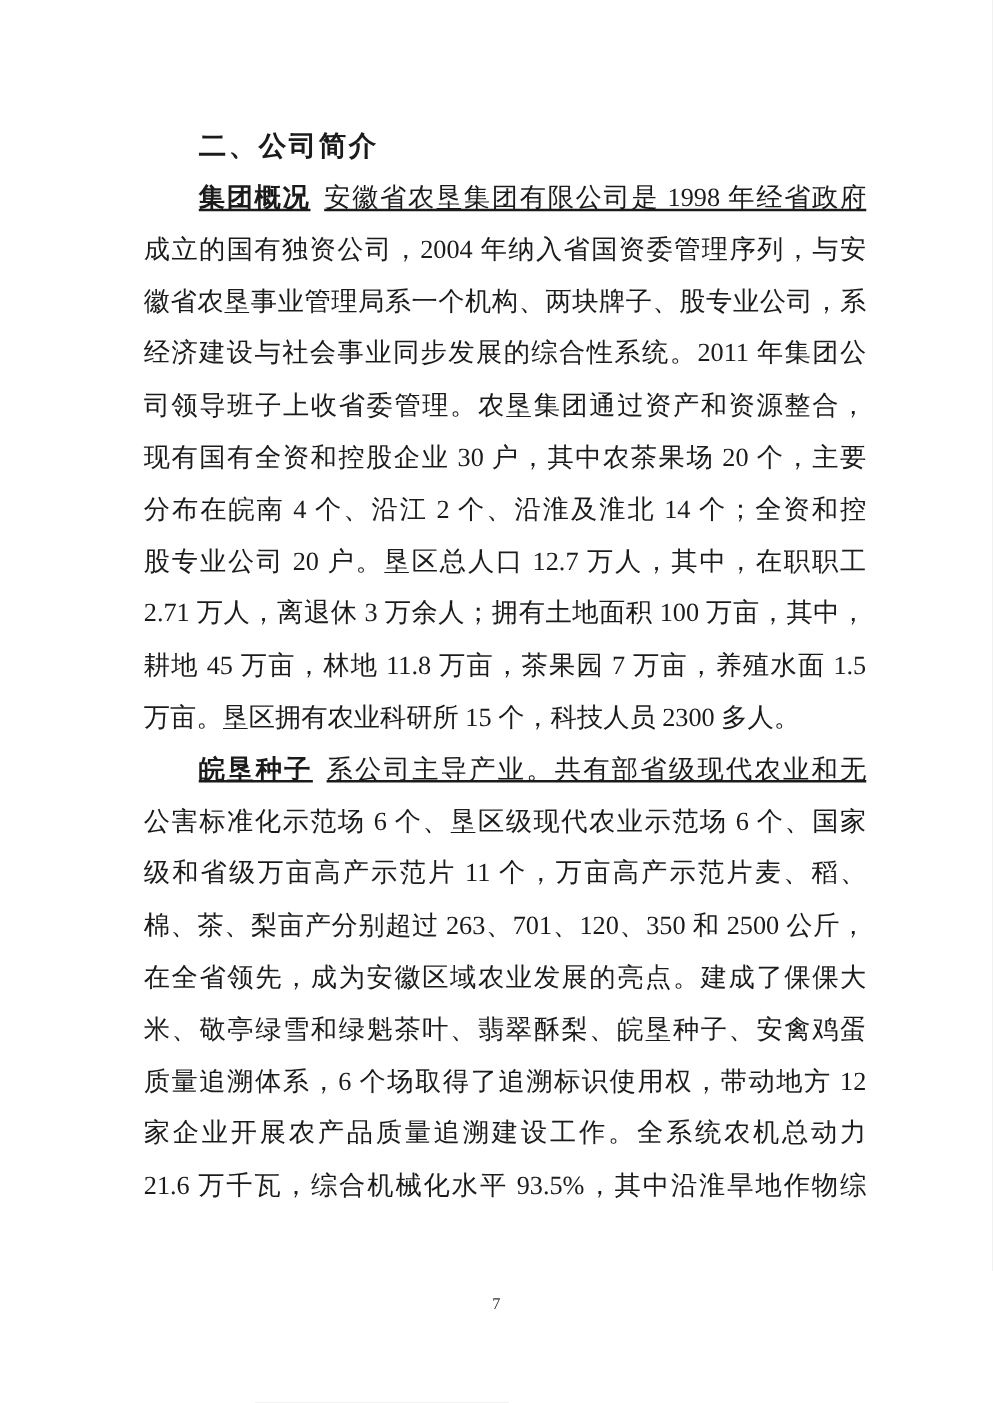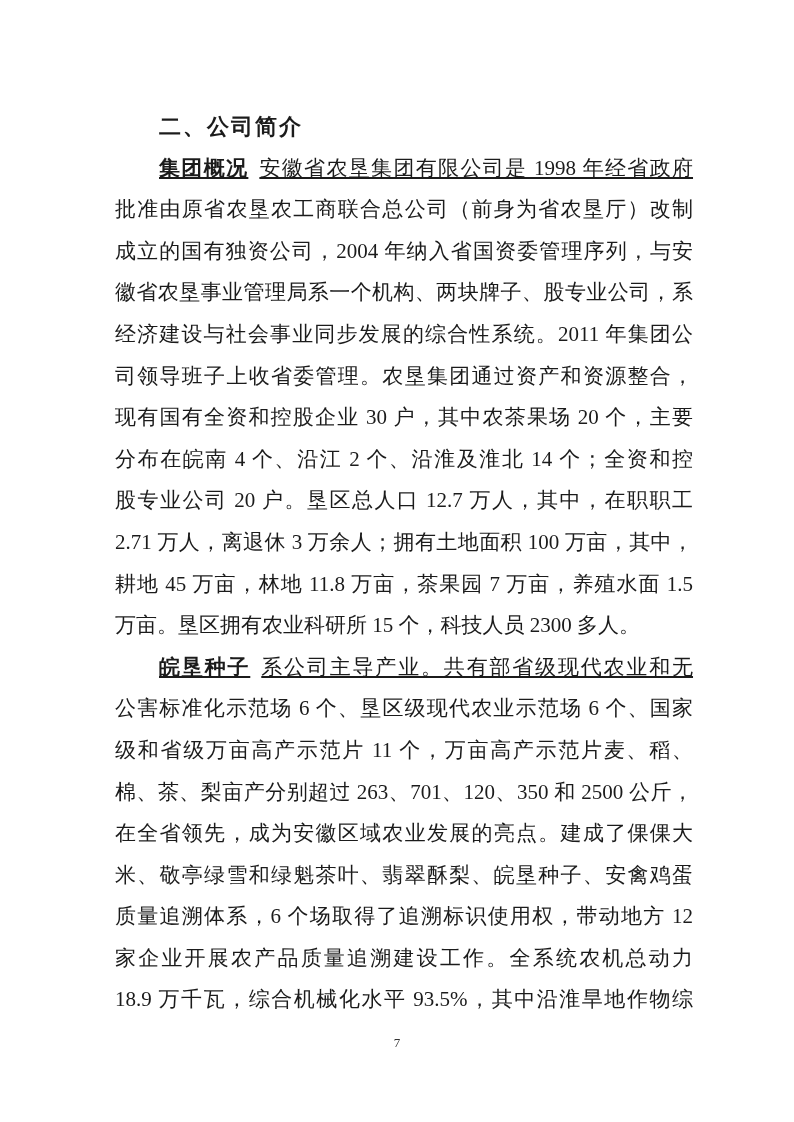--- a/index.html
+++ b/index.html
@@ -7,21 +7,21 @@
     position:relative;
     width:794px; height:1122px;
     margin:0 auto;
     background:#ffffff;
     font-family:"Liberation Serif","DejaVu Serif",serif;
     color:#1b1b1b;
     overflow:hidden;
   }
   .content {
     position:absolute;
-    left:115px; top:106px;
+    left:115px; top:96px;
     width:578px;
   }
   .line {
     height:41.6px;
     line-height:41.6px;
     font-size:21px;
     text-align:justify;
     text-align-last:justify;
     white-space:nowrap;
   }
@@ -59,21 +59,20 @@
 </head>
 <body>
 
 <div class="page">
   <div class="content">
 
     <h2 class="heading">二、公司简介</h2>
 
     <div>
       <div class="line first-line"><span class="lead">集团概况</span><span>安徽省农垦集团有限公司是 1998 年经省政府</span></div>
-      <div class="line">批准由原省农垦农工商联合总公司（前身为省农垦厅）改制</div>
       <div class="line">成立的国有独资公司，2004 年纳入省国资委管理序列，与安</div>
       <div class="line">徽省农垦事业管理局系一个机构、两块牌子、股专业公司，系</div>
       <div class="line">经济建设与社会事业同步发展的综合性系统。2011 年集团公</div>
       <div class="line">司领导班子上收省委管理。农垦集团通过资产和资源整合，</div>
       <div class="line">现有国有全资和控股企业 30 户，其中农茶果场 20 个，主要</div>
       <div class="line">分布在皖南 4 个、沿江 2 个、沿淮及淮北 14 个；全资和控</div>
       <div class="line">股专业公司 20 户。垦区总人口 12.7 万人，其中，在职职工</div>
       <div class="line">2.71 万人，离退休 3 万余人；拥有土地面积 100 万亩，其中，</div>
       <div class="line">耕地 45 万亩，林地 11.8 万亩，茶果园 7 万亩，养殖水面 1.5</div>
       <div class="line no-just">万亩。垦区拥有农业科研所 15 个，科技人员 2300 多人。</div>
@@ -81,19 +80,19 @@
 
     <div>
       <div class="line first-line"><span class="lead">皖垦种子</span><span>系公司主导产业。共有部省级现代农业和无</span></div>
       <div class="line">公害标准化示范场 6 个、垦区级现代农业示范场 6 个、国家</div>
       <div class="line">级和省级万亩高产示范片 11 个，万亩高产示范片麦、稻、</div>
       <div class="line">棉、茶、梨亩产分别超过 263、701、120、350 和 2500 公斤，</div>
       <div class="line">在全省领先，成为安徽区域农业发展的亮点。建成了倮倮大</div>
       <div class="line">米、敬亭绿雪和绿魁茶叶、翡翠酥梨、皖垦种子、安禽鸡蛋</div>
       <div class="line">质量追溯体系，6 个场取得了追溯标识使用权，带动地方 12</div>
       <div class="line">家企业开展农产品质量追溯建设工作。全系统农机总动力</div>
-      <div class="line">18.9 万千瓦，综合机械化水平 93.5%，其中沿淮旱地作物综</div>
+      <div class="line">21.6 万千瓦，综合机械化水平 93.5%，其中沿淮旱地作物综</div>
     </div>
 
   </div>
 
   <div class="page-number">7</div>
 </div>
 
 </body></html>

